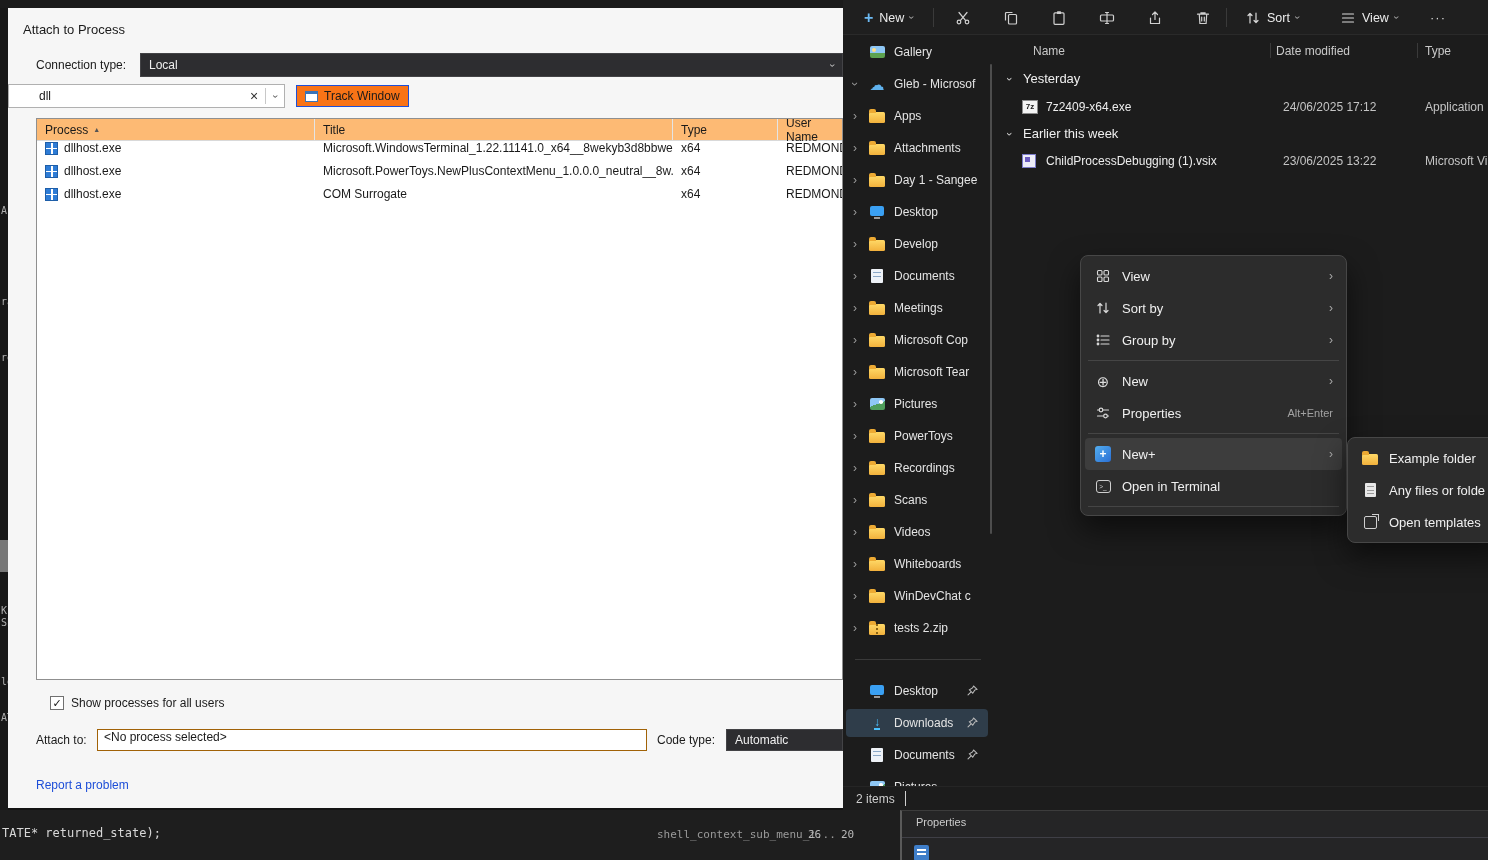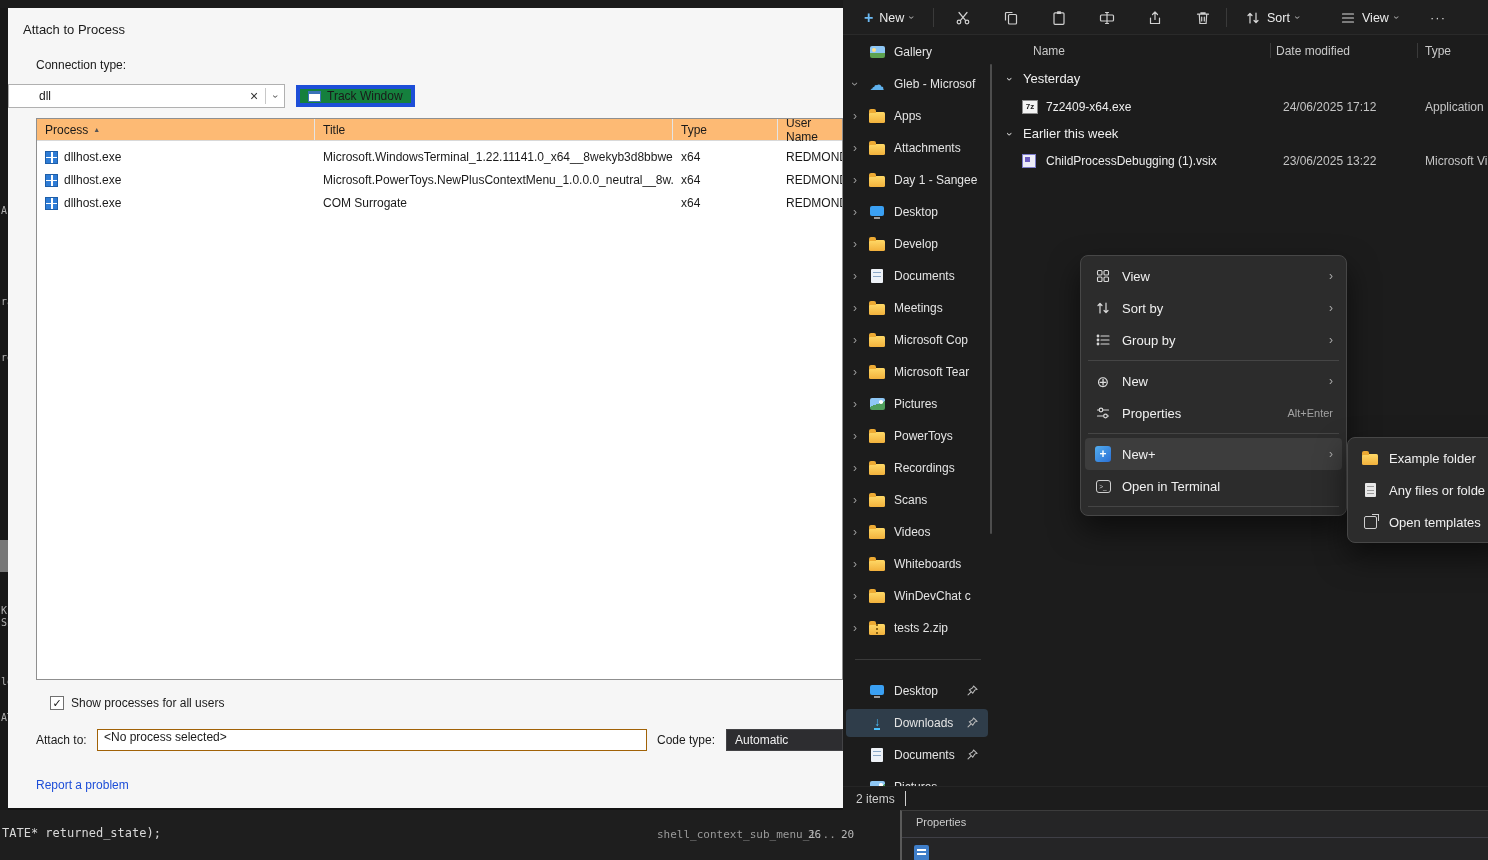--- a/index.html
+++ b/index.html
@@ -22,26 +22,26 @@
 
 #dialog{position:absolute;left:8px;top:8px;width:835px;height:800px;background:#f6f6f6;color:#1a1a1a;font-size:12px}
 #dialog .abs{position:absolute}
 .dark-combo{background:#2d2d30;border:1px solid #434346;color:#f0f0f0;display:flex;align-items:center;padding:0 8px}
 .cmb-chev{margin-left:auto;color:#c0c0c0;font-size:10px}
 #dlg-search{display:flex;align-items:center;background:#fff;border:1px solid #b0b0b0}
 #dlg-search .s-text{padding-left:30px;flex:1}
 #dlg-search .s-clear{width:22px;text-align:center;color:#333;font-size:14px}
 #dlg-search .s-div{width:1px;height:16px;background:#c8c8c8}
 #dlg-search .s-chev{width:18px;text-align:center;color:#555;font-size:10px}
-#dlg-track{display:flex;align-items:center;gap:6px;background:#15803d;border:4px solid #1d4ed8;padding:3px 8px}
+#dlg-track{display:flex;align-items:center;gap:6px;background:#f97316;border:1px solid #1d4ed8;padding:3px 8px}
 .ic-trackwin{width:13px;height:11px;background:#fff;border:1px solid #3a73b8;border-top:3.5px solid #3a73b8}
 #dlg-table{background:#fff;border:1px solid #8f8f8f;overflow:hidden}
 .t-head{display:flex;height:22px;background:#fdba74;border-bottom:1px solid #d9d9d9;align-items:center}
 .t-head .hc{height:100%;display:flex;align-items:center;padding-left:8px;border-right:1px solid #e4e4e4}
-.t-row{display:flex;height:23px;align-items:flex-end}
+.t-row{display:flex;height:23px;align-items:flex-start}
 .tc1{width:278px}.tc2{width:358px}.tc3{width:105px}.tc4{flex:1}
 .cell{padding-left:8px;white-space:nowrap;overflow:hidden;display:flex;align-items:center;gap:6px}
 .ic-win{width:13px;height:13px;background:#2e7cd6;border:1px solid #1e5ea8;position:relative;flex:none}
 .ic-win::before{content:"";position:absolute;left:0;right:0;top:5px;height:1.5px;background:#fff}
 .ic-win::after{content:"";position:absolute;top:0;bottom:0;left:5px;width:1.5px;background:#fff}
 .srt{font-size:7px;color:#555;margin-left:5px}
 .cb{width:14px;height:14px;background:#fff;border:1px solid #707070;display:flex;align-items:center;justify-content:center;font-size:11px;color:#111;flex:none}
 .white-box{background:#fff;border:1px solid #a16207;display:flex;align-items:flex-start;padding:0 6px}
 #dlg-report{color:#1d4ed8}
 
@@ -138,20 +138,24 @@
   <span style="top:609px">Sh</span>
   <span style="top:668px">le</span>
   <span style="top:704px">AT</span>
   <i id="ls-block" style="top:532px"></i>
 </div>
 
 <div id="dialog">
   <div class="abs" style="left:15px;top:14px;font-size:13px">Attach to Process</div>
 
   <div class="abs" style="left:28px;top:50px">Connection type:</div>
+  <div class="abs dark-combo" style="left:132px;top:45px;width:703px;height:24px">
+    <span>Local</span>
+    <span class="cmb-chev rot">›</span>
+  </div>
 
   <div id="dlg-search" class="abs" style="left:0;top:76px;width:277px;height:24px">
     <span class="s-text">dll</span>
     <span class="s-clear">×</span>
     <span class="s-div"></span>
     <span class="s-chev rot">›</span>
   </div>
   <div id="dlg-track" class="abs" style="left:288px;top:77px;height:22px">
     <i class="ic-trackwin"></i>
     <span>Track Window</span>

